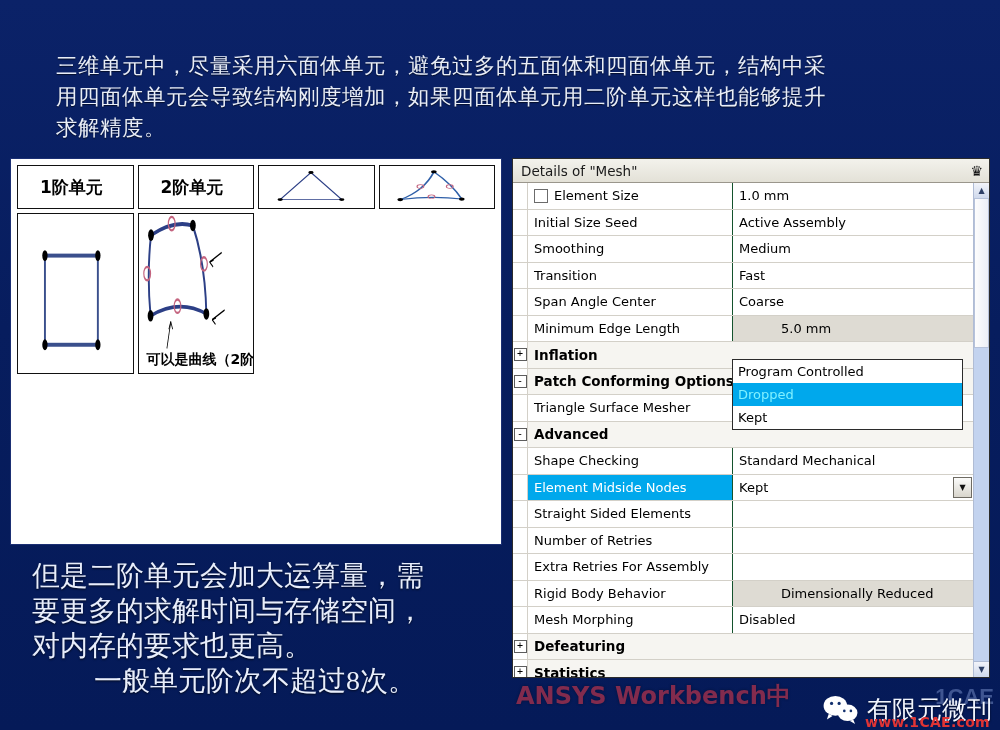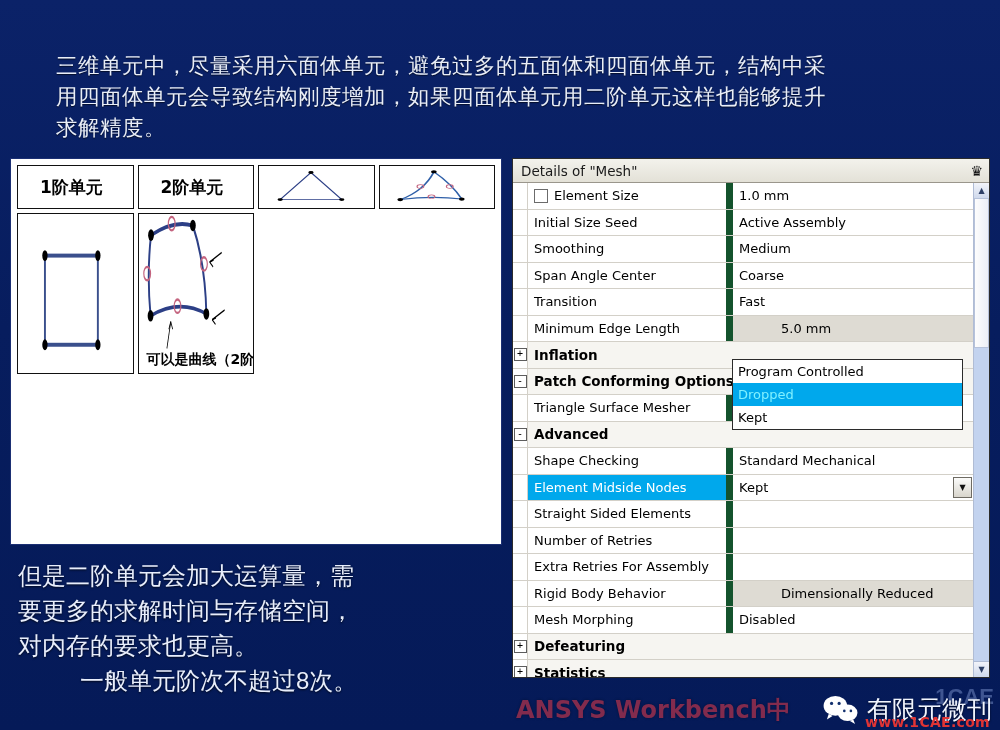--- a/index.html
+++ b/index.html
@@ -44,24 +44,24 @@
   }
   .hdr{
     display:flex;align-items:center;
     padding-left:22px;
     font-size:17px;font-weight:bold;color:#000;
     font-family:"DejaVu Sans","Liberation Sans",sans-serif;
   }
   .cell svg{position:absolute;left:0;top:0;width:100%;height:100%;}
   
   .bot-text{
-    position:absolute;left:18px;top:558px;width:500px;
-    color:#e8eefc;font-size:24px;line-height:35px;
+    position:absolute;left:32px;top:558px;width:500px;
+    color:#e8eefc;font-size:28px;line-height:35px;
     text-shadow:0 1px 2px rgba(0,0,0,.7);
-    font-family:Liberation Sans, sans-serif;
+    font-family:Liberation Serif, serif;
   }
   .bot-text div{white-space:nowrap;}
   .bot-text .indent{padding-left:62px;}
   
   .panel{
     position:absolute;left:512px;top:158px;width:478px;height:520px;
     background:#eceae2;
     border:1px solid #2c2c2c;
     box-sizing:border-box;
     font-family:"DejaVu Sans","Liberation Sans",sans-serif;
@@ -91,21 +91,21 @@
   }
   .row .gut{
     width:14px;flex:0 0 14px;background:#fff;
     border-right:1px solid #d3d0c8;
     display:flex;align-items:center;justify-content:center;
   }
   .row .key{
     flex:0 0 205px;width:205px;
     display:flex;align-items:center;
     padding-left:6px;
-    border-right:7px solid #14532d;
+    border-right:1px solid #14532d;
     box-sizing:border-box;
     background:#fff;
   }
   .row .val{
     flex:1;display:flex;align-items:center;padding-left:6px;
     background:#fff;box-sizing:border-box;
   }
   .row.grp{background:#f6f5f1;}
   .row.grp .key{
     flex:1 1 auto;width:auto;font-weight:bold;font-size:13.5px;
@@ -159,21 +159,21 @@
   .sb-thumb{
     position:absolute;left:0;right:0;top:15px;height:150px;
     background:linear-gradient(90deg,#fdfdfd,#eceff6);
     border:1px solid #b6c2da;box-sizing:border-box;
   }
   
   .footer{
     position:absolute;left:0;right:0;bottom:0;height:48px;
   }
   .ansys-wm{
-    position:absolute;left:516px;bottom:4px;
+    position:absolute;left:516px;bottom:18px;
     font-size:24px;font-weight:bold;color:#b3324a;
     opacity:.72;white-space:nowrap;
     font-family:"DejaVu Sans","Liberation Sans",sans-serif;
     text-shadow:0 0 3px rgba(0,0,0,.5);
   }
   .wx{
     position:absolute;right:8px;bottom:4px;
     display:flex;align-items:center;gap:7px;
   }
   .wx-logo{width:38px;height:32px;position:relative;}
@@ -317,33 +317,33 @@
             <div class="key">
               <span>Smoothing</span>
             </div>
             <div class="val">
               <span>Medium</span>
             </div>
           </div>
           <div class="row">
             <div class="gut"></div>
             <div class="key">
+              <span>Transition</span>
+            </div>
+            <div class="val">
+              <span>Fast</span>
+            </div>
+          </div>
+          <div class="row">
+            <div class="gut"></div>
+            <div class="key">
               <span>Span Angle Center</span>
             </div>
             <div class="val">
               <span>Coarse</span>
-            </div>
-          </div>
-          <div class="row">
-            <div class="gut"></div>
-            <div class="key">
-              <span>Transition</span>
-            </div>
-            <div class="val">
-              <span>Fast</span>
             </div>
           </div>
           <div class="row">
             <div class="gut"></div>
             <div class="key">
               <span>Minimum Edge Length</span>
             </div>
             <div class="val readonly">
               <span>5.0 mm</span>
             </div>

